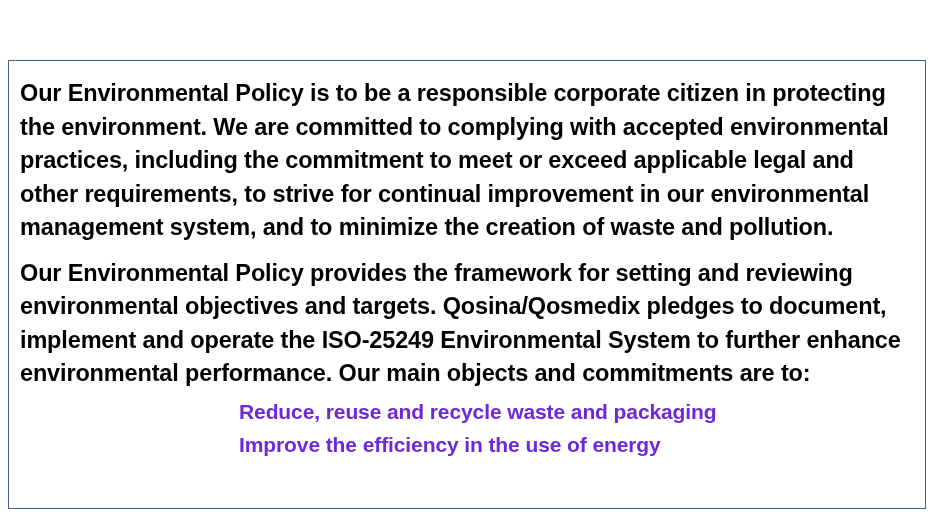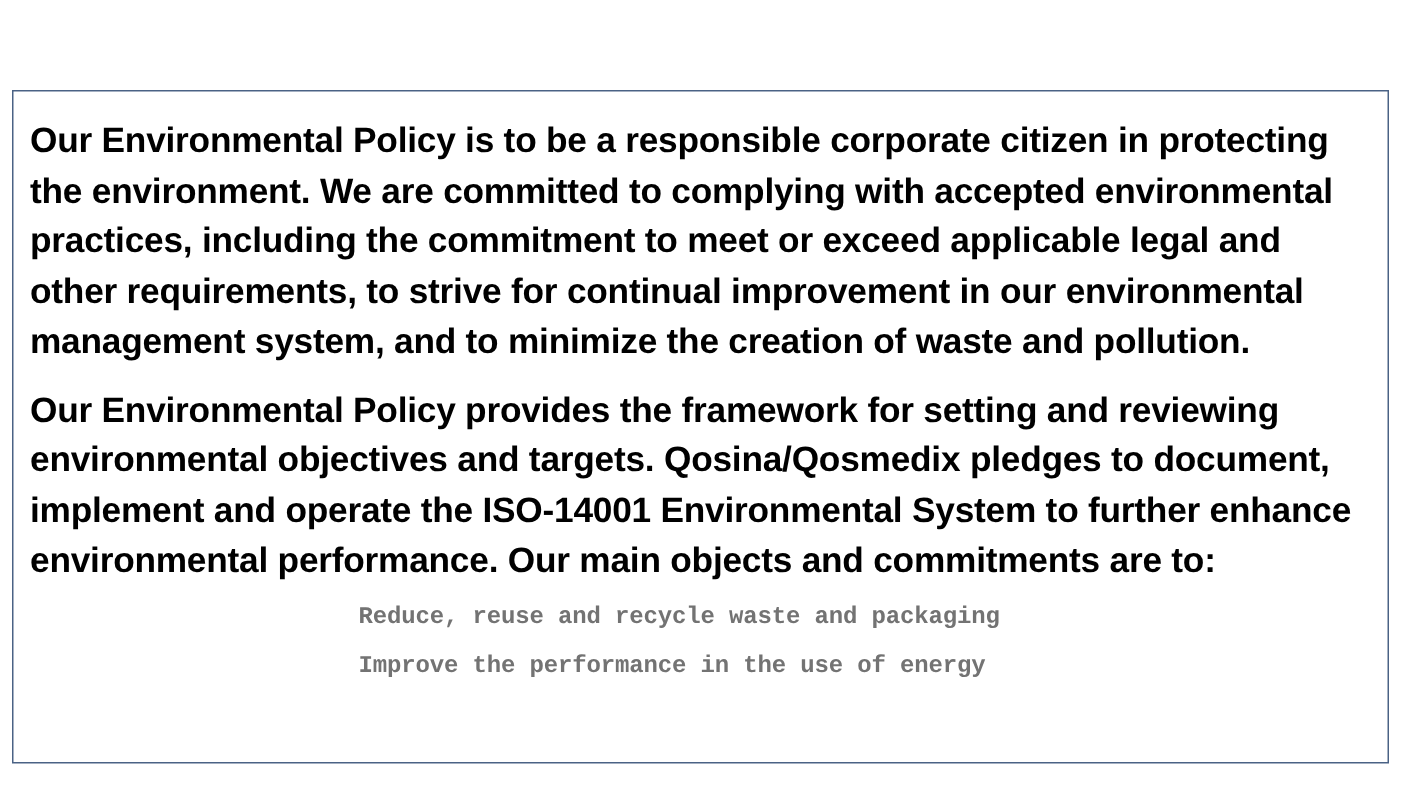--- a/index.html
+++ b/index.html
@@ -68,41 +68,41 @@
     margin-bottom: 4px;
   }
 
   .sub-list {
     margin: 0;
     padding: 0;
     list-style: none;
   }
 
   .sub-item {
-    font-family: Liberation Mono, monospace;
-    font-size: 16px;
+    font-family: Liberation Sans, sans-serif;
+    font-size: 21px;
     font-weight: 700;
-    color: #737373;
+    color: #6d28d9;
     line-height: 33px;
     margin-left: 219px;
     letter-spacing: -0.1px;
     white-space: nowrap;
   }
 </style>
 </head>
 <body>
 
 <div class="slide">
 
 
   <div class="content-box">
 
     <p class="para">Our Environmental Policy is to be a responsible corporate citizen in protecting the environment.  We are committed to complying with accepted environmental practices, including the commitment to meet or exceed applicable legal and other requirements, to strive for continual improvement in our environmental management system, and to minimize the creation of waste and pollution.</p>
 
-    <p class="para second">Our Environmental Policy provides the framework for setting and reviewing environmental objectives and targets.  Qosina/Qosmedix pledges to document, implement and operate the ISO-14001 Environmental System to further enhance environmental performance. Our main objects and commitments are to:</p>
+    <p class="para second">Our Environmental Policy provides the framework for setting and reviewing environmental objectives and targets.  Qosina/Qosmedix pledges to document, implement and operate the ISO-25249 Environmental System to further enhance environmental performance. Our main objects and commitments are to:</p>
 
     <ul class="sub-list">
       <li class="sub-item">Reduce, reuse and recycle waste and packaging</li>
-      <li class="sub-item">Improve the performance in the use of energy</li>
+      <li class="sub-item">Improve the efficiency in the use of energy</li>
     </ul>
 
   </div>
 </div>
 
 </body></html>

